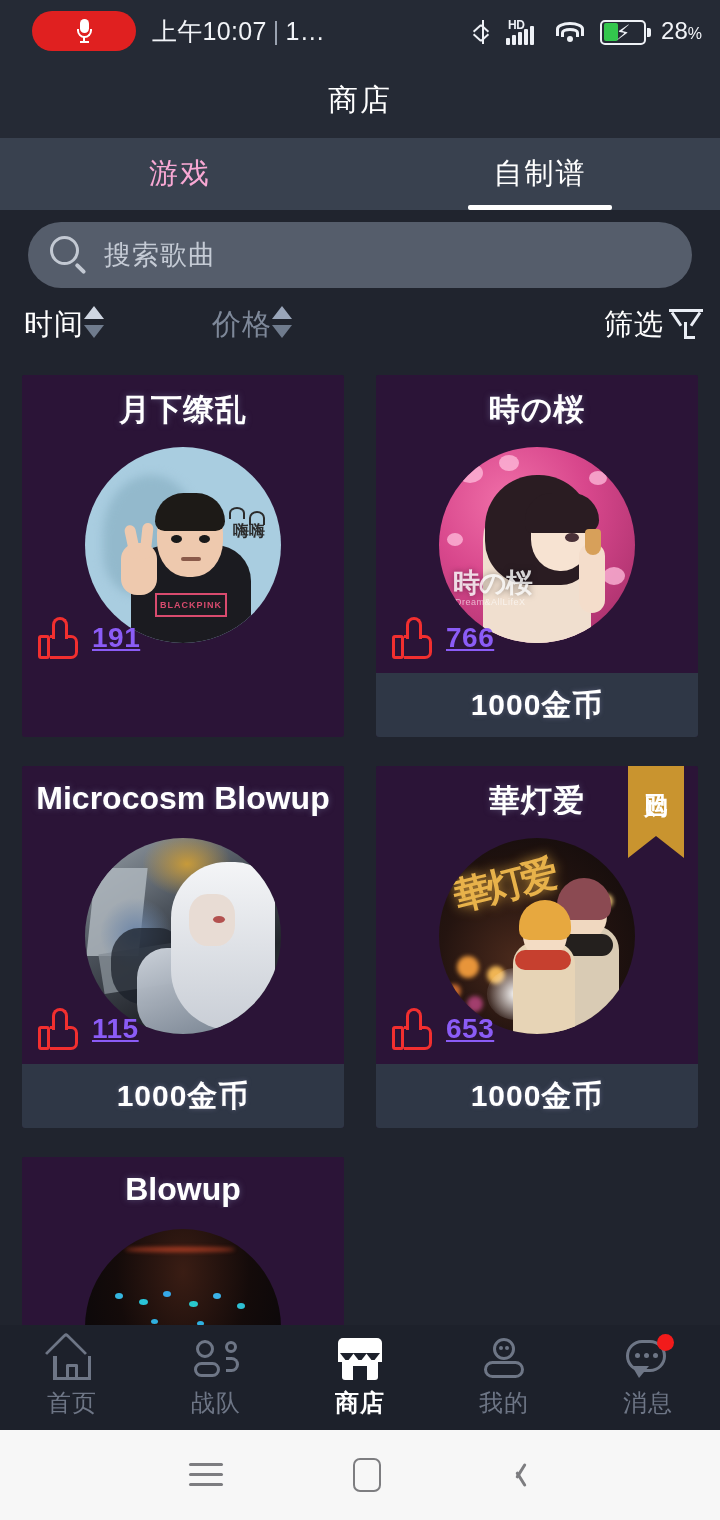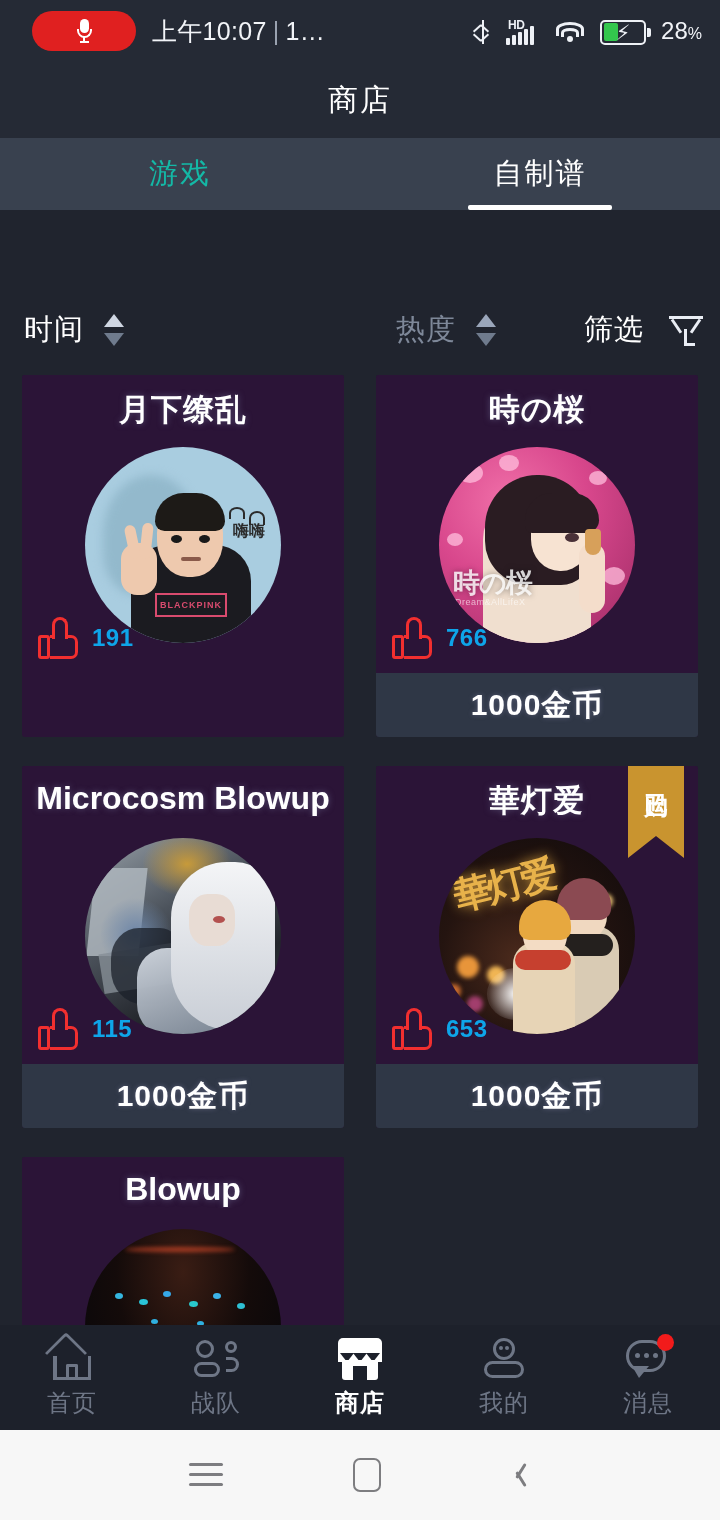--- a/index.html
+++ b/index.html
@@ -74,41 +74,41 @@
   }
   .titlebar .t { color:#fff; font-size:30px; letter-spacing:2px; }
 
   
   .tabbar {
     position:absolute; top:138px; left:0; width:720px; height:72px;
     background:#39414f; display:flex;
   }
   .tab { flex:1; position:relative; display:flex; align-items:center; justify-content:center; }
   .tab .lbl { font-size:29px; letter-spacing:2px; }
-  .tab.inactive .lbl { color:#14b8a6; }
+  .tab.inactive .lbl { color:#f9a8d4; }
   .tab.active .lbl { color:#ffffff; }
   .tab.active .underline {
     position:absolute; bottom:0; left:50%; transform:translateX(-50%);
     width:144px; height:5px; background:#ffffff; border-radius:2px;
   }
 
   
   .search-wrap { position:absolute; top:222px; left:0; width:720px; height:70px; }
   .searchbox {
     position:absolute; left:28px; top:0; width:664px; height:66px;
     background:#555d6b; border-radius:33px; display:flex; align-items:center;
   }
   .search-icon { position:relative; width:42px; height:42px; margin-left:20px; flex:none; }
   .search-icon .ring { position:absolute; left:2px; top:2px; width:29px; height:29px; border:3.5px solid #c3c9d3; border-radius:50%; }
   .search-icon .handle { position:absolute; left:28px; top:28px; width:13px; height:3.5px; background:#c3c9d3; border-radius:2px; transform:rotate(45deg); transform-origin:left center; }
   .search-ph { color:#c5cbd5; font-size:27px; margin-left:14px; letter-spacing:1px; }
 
   
   .sortrow { position:absolute; top:305px; left:0; width:720px; height:58px; }
-  .sort-item { position:absolute; display:flex; align-items:center; gap:20px; top:0; height:50px; }
+  .sort-item { position:absolute; display:flex; gap:0; top:0; height:50px; }
   .sort-item .lbl { font-size:29px; letter-spacing:1px; }
   .sort-item.on  .lbl { color:#ffffff; }
   .sort-item.off .lbl { color:#7e8899; }
   .arrows { position:relative; width:20px; height:34px; }
   .arrows .up, .arrows .dn { position:absolute; left:0; width:0; height:0; border-left:10px solid transparent; border-right:10px solid transparent; }
   .arrows .up { top:1px;  border-bottom:13px solid #cfd6e2; }
   .arrows .dn { bottom:1px; border-top:13px solid #6f7b8d; }
   .sort-item.off .arrows .up { border-bottom-color:#9aa6ba; }
   .sort-item.off .arrows .dn { border-top-color:#6f7b8d; }
   .funnel { position:relative; width:36px; height:36px; margin-left:4px; }
@@ -145,21 +145,21 @@
   }
   .thumb .palm {
     position:absolute; left:12px; bottom:0; width:28px; height:24px;
     border:3px solid #f22f2f; border-left:none; border-radius:0 7px 7px 0;
   }
   .thumb .up {
     position:absolute; left:14px; top:0; width:16px; height:22px;
     border:3px solid #f22f2f; border-bottom:none; border-radius:9px 9px 0 0;
     background:#2b1437;
   }
-  .like-count { color:#0ea5e9; font-size:24px; font-weight:bold; letter-spacing:0.5px; }
+  .like-count { color:#8b5cf6; font-size:28px; font-weight:bold; letter-spacing:0.5px;text-decoration:underline; }
   .price-bar {
     height:64px; background:#2f3746; display:flex; align-items:center; justify-content:center;
   }
   .price-bar .p { color:#ffffff; font-size:30px; font-weight:bold; letter-spacing:1px; text-shadow:0 0 5px rgba(140,140,180,.45); }
 
   
   .ribbon {
     position:absolute; top:0; right:14px; width:56px; height:92px;
     background:#c9942f;
     clip-path:polygon(0 0,100% 0,100% 100%,50% 76%,0 100%);
@@ -354,31 +354,40 @@
   <div class="tabbar">
     <div class="tab inactive">
       <span class="lbl">游戏</span>
     </div>
     <div class="tab active">
       <span class="lbl">自制谱</span>
       <span class="underline"></span>
     </div>
   </div>
 
+  <div class="search-wrap">
+    <div class="searchbox">
+      <span class="search-icon">
+        <span class="ring"></span>
+          <span class="handle"></span>
+      </span>
+      <span class="search-ph">搜索歌曲</span>
+    </div>
+  </div>
 
   <div class="sortrow">
     <div class="sort-item on" style="left:24px;">
       <span class="lbl">时间</span>
       <span class="arrows">
           <i class="up"></i>
           <i class="dn"></i>
         </span>
     </div>
-    <div class="sort-item off" style="left:396px;">
-      <span class="lbl">热度</span>
+    <div class="sort-item off" style="left:212px;">
+      <span class="lbl">价格</span>
       <span class="arrows">
           <i class="up"></i>
           <i class="dn"></i>
         </span>
     </div>
     <div class="sort-item on" style="right:16px;">
       <span class="lbl">筛选</span>
       <span class="funnel">
         <span class="top"></span>
           <span class="v1"></span>

